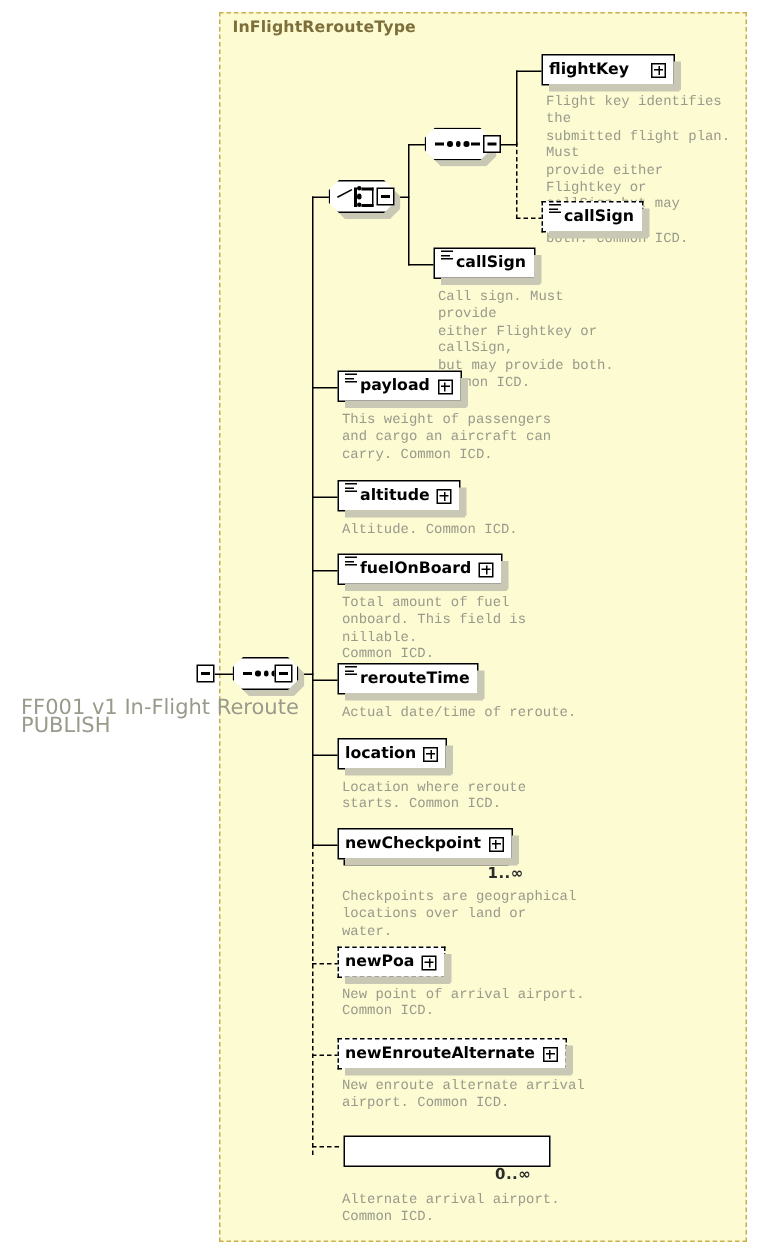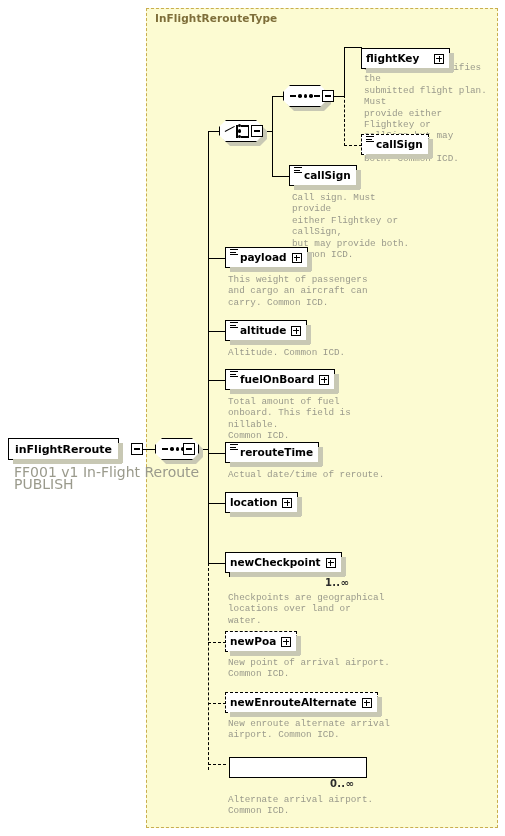--- a/index.html
+++ b/index.html
@@ -331,23 +331,20 @@
   }
 </style>
 </head>
 <body>
 
 <div id="canvas">
 
   <div class="type-panel"></div>
   <div class="type-panel-title">InFlightRerouteType</div>
 
-  <div class="root-node">
-    <span class="label">inFlightReroute</span>
-  </div>
   <div class="minus-box" style="left:131px; top:443px;"></div>
   <div class="root-doc">FF001 v1 In-Flight Reroute
 PUBLISH</div>
 
   <div class="ln h" style="left:143px; top:448.5px; width:24px;"></div>
 
   <div class="compositor" style="left:155px; top:438px;">
     <div class="oct-shadow"></div>
     <div class="oct"></div>
     <div class="seq-glyph">
@@ -398,21 +395,21 @@
       <span class="bar r"></span>
     </div>
   </div>
   <div class="minus-box" style="left:322px; top:90px;"></div>
 
   <div class="ln h" style="left:334px; top:96px; width:11px;"></div>
   <div class="ln v" style="left:344px; top:47px; height:49px;"></div>
   <div class="ln dash-v" style="left:344px; top:95px; height:51px;"></div>
 
   <div class="ln h" style="left:344px; top:47px; width:18px;"></div>
-  <div class="node" style="left:361px; top:48px;gap:10px;">
+  <div class="node" style="left:361px; top:36px;gap:10px;">
     <span class="label">flightKey</span>
     <span class="plus"></span>
   </div>
   <div class="doc" style="left:364px; top:62px; width:132px;">Flight key identifies the
 submitted flight plan.  Must
 provide either Flightkey or
 callSign but may provide
 both. Common ICD.</div>
 
   <div class="ln dash-h" style="left:344px; top:145px; width:18px;"></div>
@@ -488,20 +485,22 @@
       </span>
     <span class="label">rerouteTime</span>
   </div>
   <div class="doc" style="left:228px; top:469px; width:170px;">Actual date/time of reroute.</div>
 
   <div class="ln h" style="left:208px; top:503px; width:18px;"></div>
   <div class="node" style="left:225px; top:492px;">
     <span class="label">location</span>
     <span class="plus"></span>
   </div>
+  <div class="doc" style="left:228px; top:519px; width:160px;">Location where reroute
+starts. Common ICD.</div>
 
   <div class="ln h" style="left:208px; top:563px; width:18px;"></div>
   <div class="repeat-stack" style="left:229px; top:556px; width:110px;"></div>
   <div class="node" style="left:225px; top:552px;">
     <span class="label">newCheckpoint</span>
     <span class="plus"></span>
   </div>
   <div class="cardinality" style="left:325px; top:577px;">1..∞</div>
   <div class="doc" style="left:228px; top:592px; width:160px;">Checkpoints are geographical
 locations over land or water.</div>

